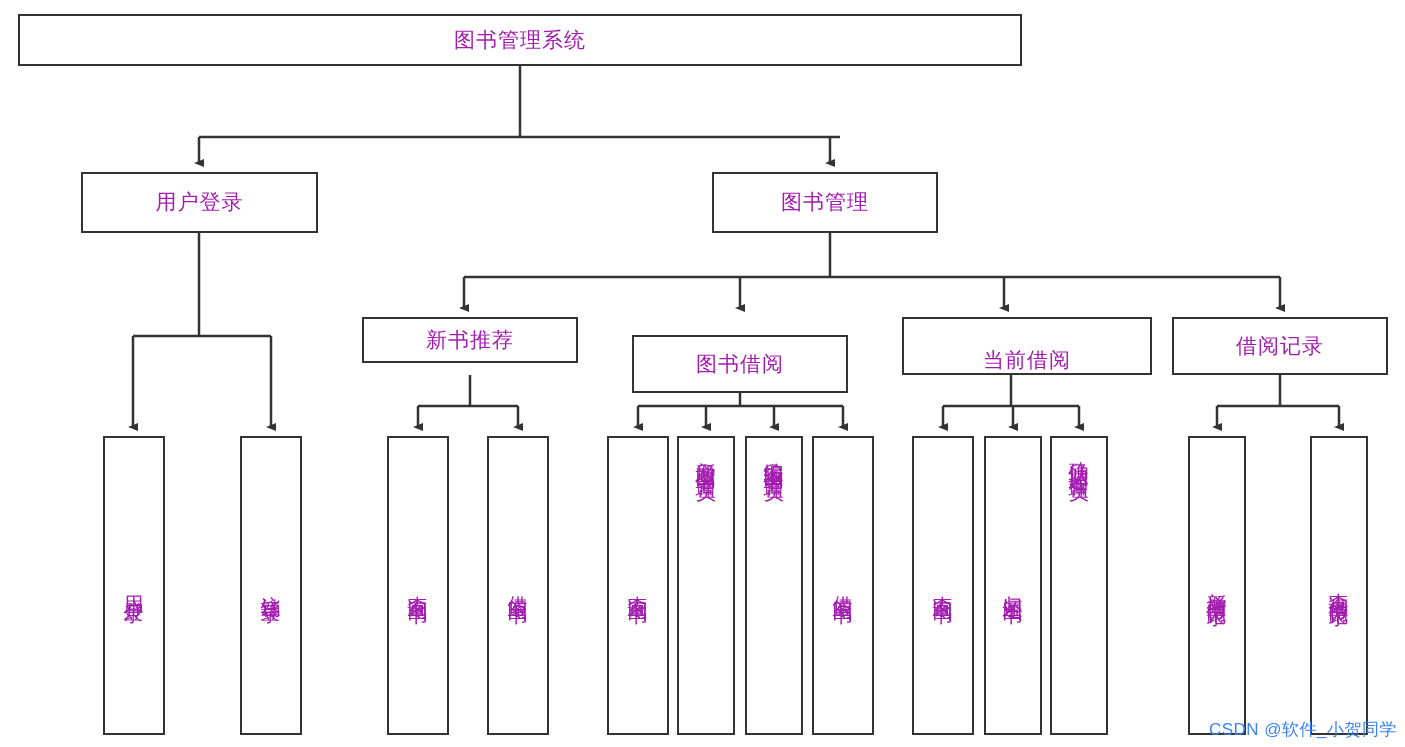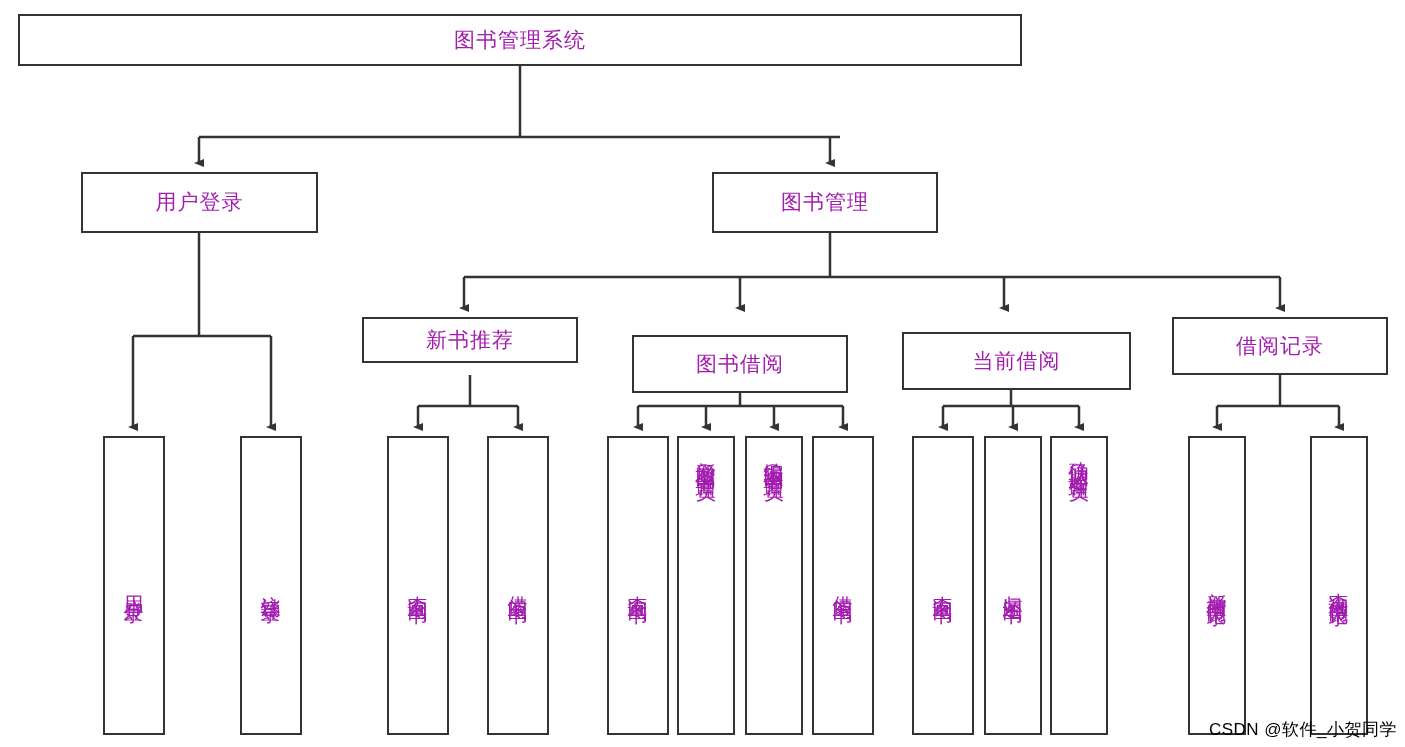--- a/index.html
+++ b/index.html
@@ -59,21 +59,21 @@
   }
   .node.leaf.centered {
     align-items: center;
     padding-top: 0;
   }
   #watermark {
     position: absolute;
     right: 8px;
     bottom: 6px;
     font-size: 17px;
-    color: #000000;
+    color: #3b82f6;
     z-index: 5;
     white-space: nowrap;
     letter-spacing: 0.5px;
   }
 </style>
 </head>
 <body>
 
 <div id="canvas">
 
@@ -137,21 +137,21 @@
   <div class="node" id="node-book-manage" style="left: 712px; top: 172px; width: 226px; height: 61px;">
     <span class="label">图书管理</span>
   </div>
 
   <div class="node" id="node-new-book-recommend" style="left: 362px; top: 317px; width: 216px; height: 46px;">
     <span class="label">新书推荐</span>
   </div>
   <div class="node" id="node-book-borrow" style="left: 632px; top: 317px; width: 216px; height: 58px; margin-top: 18px;">
     <span class="label">图书借阅</span>
   </div>
-  <div class="node" id="node-current-borrow" style="left: 902px; top: 332px; width: 229px; height: 58px;">
+  <div class="node" id="node-current-borrow" style="left: 902px; top: 317px; width: 250px; height: 58px; align-items: flex-end;">
     <span class="label">当前借阅</span>
   </div>
   <div class="node" id="node-borrow-record" style="left: 1172px; top: 317px; width: 216px; height: 58px;">
     <span class="label">借阅记录</span>
   </div>
 
   <div class="node leaf centered" id="node-leaf-0" style="left: 103px; top: 436px; width: 62px; height: 299px;">
     <span class="label">用户登录</span>
   </div>
   <div class="node leaf centered" id="node-leaf-1" style="left: 240px; top: 436px; width: 62px; height: 299px;">

